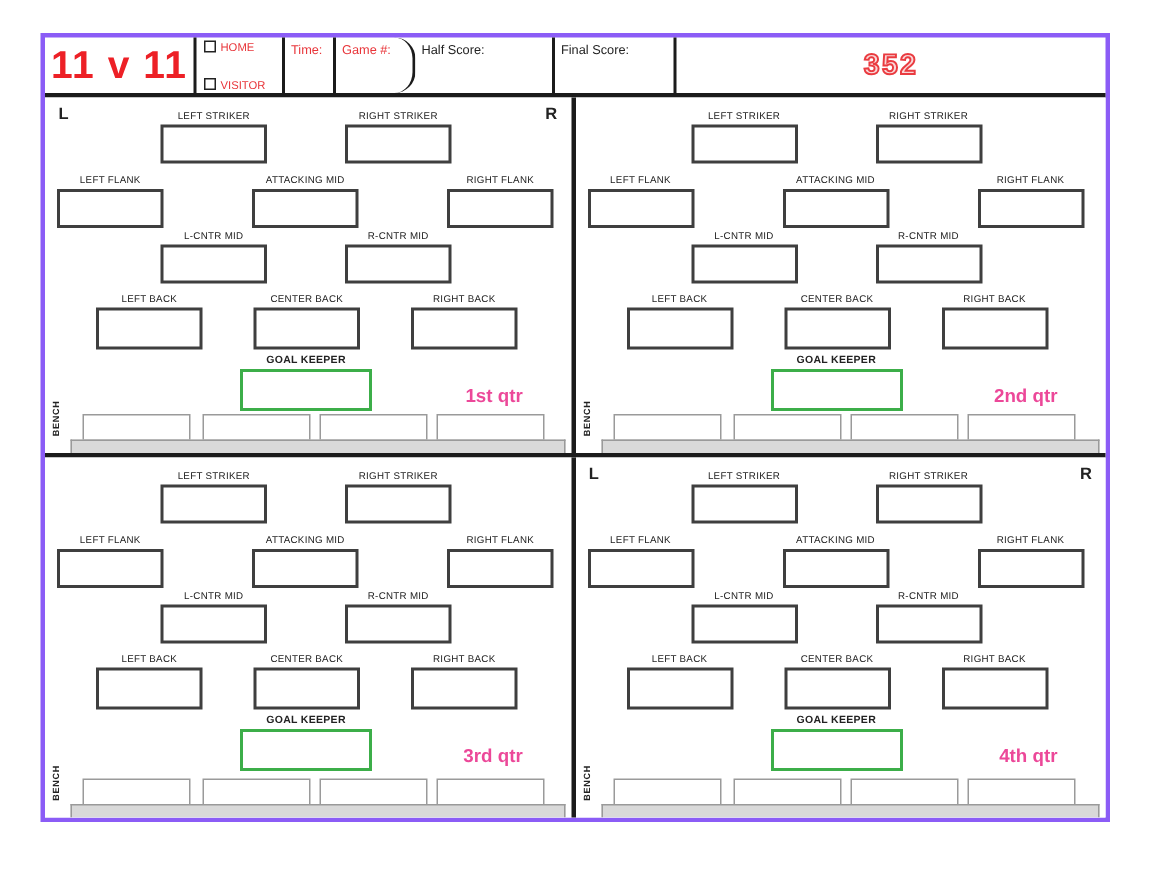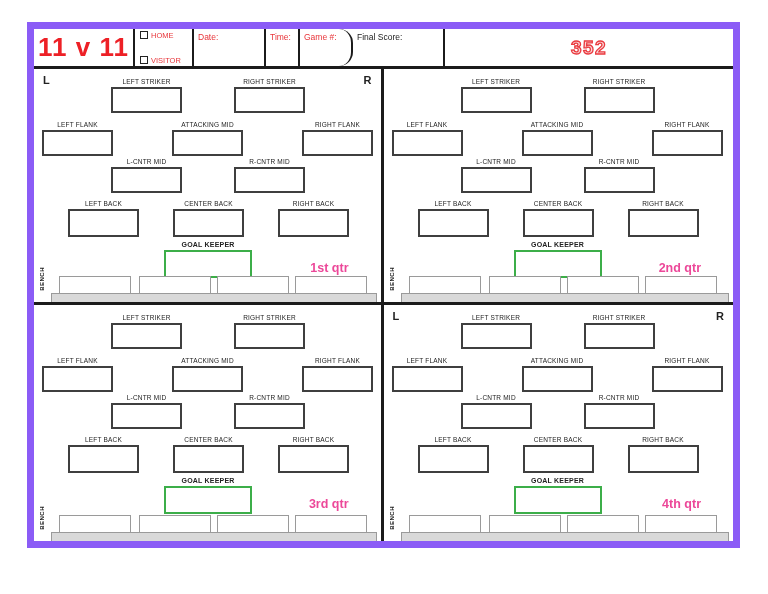--- a/index.html
+++ b/index.html
@@ -1,31 +1,31 @@
 <!DOCTYPE html>
 <html><head>
 <meta charset="utf-8">
 <style>
   html,body{margin:0;padding:0;background:#fff;}
   body{width:768px;height:594px;position:relative;font-family:"Liberation Sans",sans-serif;color:#222;}
-  .sheet{position:absolute;left:27px;top:22px;width:713px;height:526px;border:7px solid #8b5cf6;box-sizing:border-box;background:#fff;display:flex;flex-direction:column;}
+  .sheet{position:absolute;left:27px;top:22px;width:713px;height:526px;border:3px solid #8b5cf6;box-sizing:border-box;background:#fff;display:flex;flex-direction:column;}
   
   .hdr{display:flex;height:37px;border-bottom:3px solid #1b1b1b;flex:none;}
   .hcell{border-right:2px solid #1b1b1b;box-sizing:border-box;position:relative;}
   .hcell:last-child{border-right:none;}
   .hlabel{font-size:8.5px;padding:3px 0 0 4px;color:#222;}
   .red{color:#e8353a;}
   .title-cell{width:101px;display:flex;align-items:center;justify-content:center;}
   .title{font-size:26px;font-weight:bold;color:#ed2026;letter-spacing:1px;white-space:nowrap;}
   .hv-cell{width:59px;display:flex;flex-direction:column;justify-content:center;gap:16px;padding-left:5px;}
   .chkrow{display:flex;align-items:center;gap:3px;}
   .chk{width:8px;height:8px;border:1.5px solid #222;box-sizing:border-box;background:#fff;flex:none;}
   .chklab{font-size:7.5px;color:#e8353a;}
   .date-cell{width:72px;}.time-cell{width:34px;}.game-cell{width:53px;border-radius:14px;}
-  .opp-cell{width:135px;}.half-cell{width:93px;}.final-cell{width:92px;}
+  .opp-cell{width:135px;}.half-cell{width:93px;}.final-cell{width:81px;}
   .num-cell{flex:1;display:flex;align-items:center;justify-content:center;}
   .sheet-num{font-size:19px;font-weight:800;letter-spacing:1.5px;color:#f9d6d7;-webkit-text-stroke:1.3px #ea3b40;text-shadow:0 0 0 #ea3b40;}
   
   .qgrid{flex:1;display:grid;grid-template-columns:1fr 1fr;grid-template-rows:1fr 1fr;}
   .quad{position:relative;box-sizing:border-box;overflow:hidden;background:#fff;}
   .quad:nth-child(1),.quad:nth-child(3){border-right:3px solid #1b1b1b;}
   .quad:nth-child(1),.quad:nth-child(2){border-bottom:3px solid #1b1b1b;}
   
   .slot{position:absolute;width:71px;}
   .plabel{font-size:6.5px;text-align:center;white-space:nowrap;margin-bottom:2px;color:#222;letter-spacing:0.2px;}
@@ -58,28 +58,28 @@
     <div class="hcell hv-cell">
       <div class="chkrow">
         <span class="chk"></span>
         <span class="chklab">HOME</span>
       </div>
       <div class="chkrow">
         <span class="chk"></span>
         <span class="chklab">VISITOR</span>
       </div>
     </div>
-    <div class="hcell date-cell">
-      <div class="hlabel red">Date:</div>
-    </div>
     <div class="hcell time-cell">
       <div class="hlabel red">Time:</div>
     </div>
     <div class="hcell game-cell">
       <div class="hlabel red">Game #:</div>
+    </div>
+    <div class="hcell half-cell">
+      <div class="hlabel">Half Score:</div>
     </div>
     <div class="hcell final-cell">
       <div class="hlabel">Final Score:</div>
     </div>
     <div class="hcell num-cell">
       <span class="sheet-num">352</span>
     </div>
   </div>
 
   <div class="qgrid" id="qgrid">

